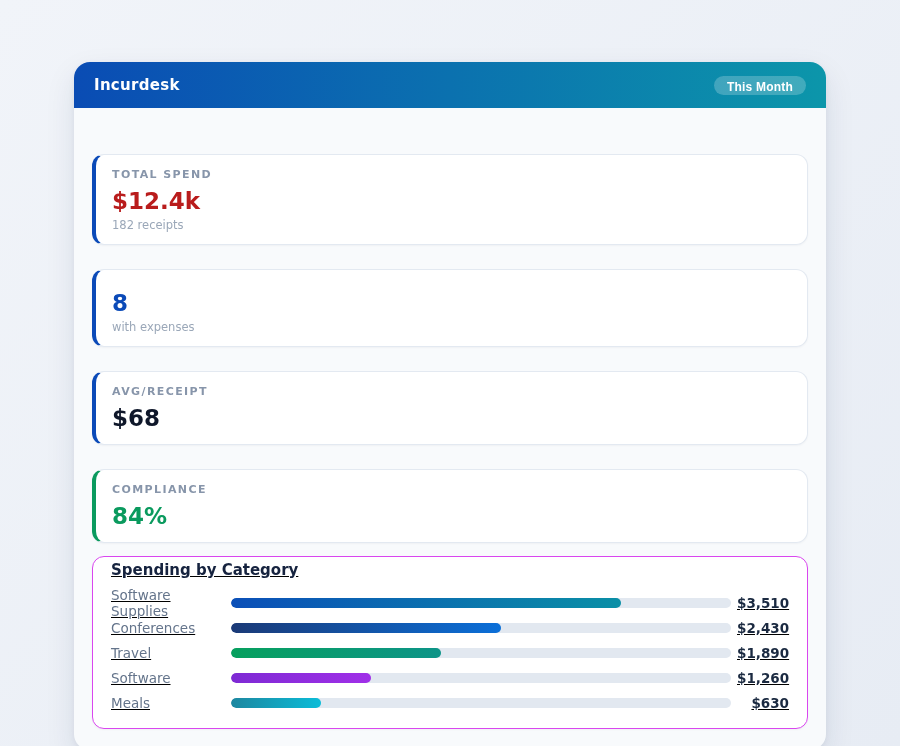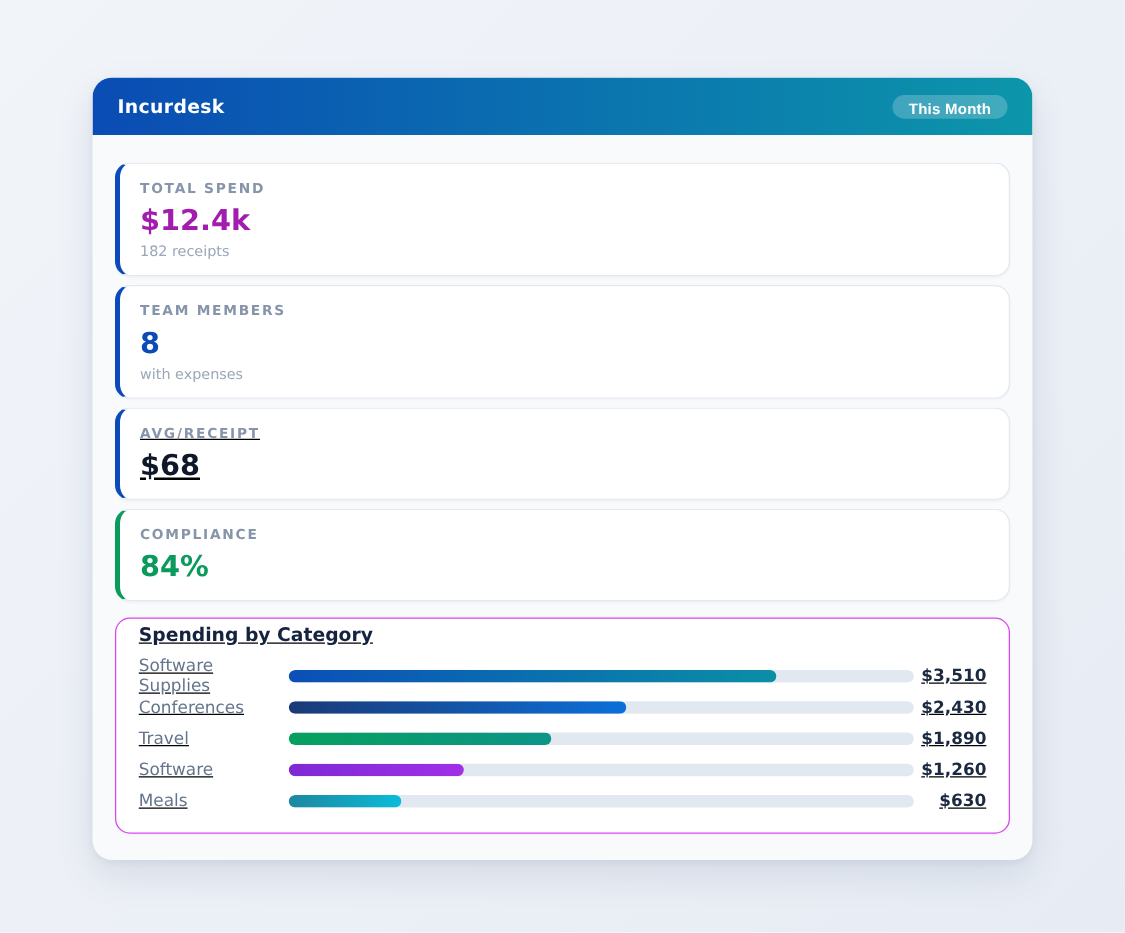--- a/index.html
+++ b/index.html
@@ -43,20 +43,21 @@
   }
   .content { padding: 22px 18px 21px 18px; }
   .stat-card {
     background: #ffffff;
     border: 1px solid #e3e9f1;
     border-left: 4px solid #0b4ab8;
     border-radius: 12px;
     padding: 13px 18px 12px 16px;
     margin-bottom: 7px;
     box-shadow: 0 1px 2px rgba(16,24,40,0.04);
+    margin-top: 24px;
   }
   .stat-label {
     font-size: 11px;
     line-height: 13px;
     font-weight: bold;
     color: #8795aa;
     letter-spacing: 1.4px;
     text-transform: uppercase;
   }
   .stat-value {
@@ -129,31 +130,30 @@
 
   <div class="header" style="background: linear-gradient(90deg, rgb(10, 76, 180) 0%, rgb(12, 150, 170) 100%);">
     <div class="header-title">Incurdesk</div>
     <button class="badge">This Month</button>
   </div>
 
   <div class="content">
 
     <div class="stat-card" style="border-left-color: rgb(11, 74, 184);">
       <div class="stat-label">TOTAL SPEND</div>
-      <div class="stat-value" style="color: #a21caf;">$12.4k</div>
+      <div class="stat-value" style="color: #b91c1c;">$12.4k</div>
       <div class="stat-sub">182 receipts</div>
     </div>
 
     <div class="stat-card" style="border-left-color: rgb(11, 74, 184);">
-      <div class="stat-label">TEAM MEMBERS</div>
       <div class="stat-value" style="color: rgb(11, 74, 184);">8</div>
       <div class="stat-sub">with expenses</div>
     </div>
 
-    <div class="stat-card" style="border-left-color: rgb(11, 74, 184); text-decoration: underline;">
+    <div class="stat-card" style="border-left-color: rgb(11, 74, 184);">
       <div class="stat-label">AVG/RECEIPT</div>
       <div class="stat-value" style="color: #0f172a;">$68</div>
 
     </div>
 
     <div class="stat-card" style="border-left-color: rgb(10, 154, 94);">
       <div class="stat-label">COMPLIANCE</div>
       <div class="stat-value" style="color: rgb(10, 154, 94);">84%</div>
 
     </div>

